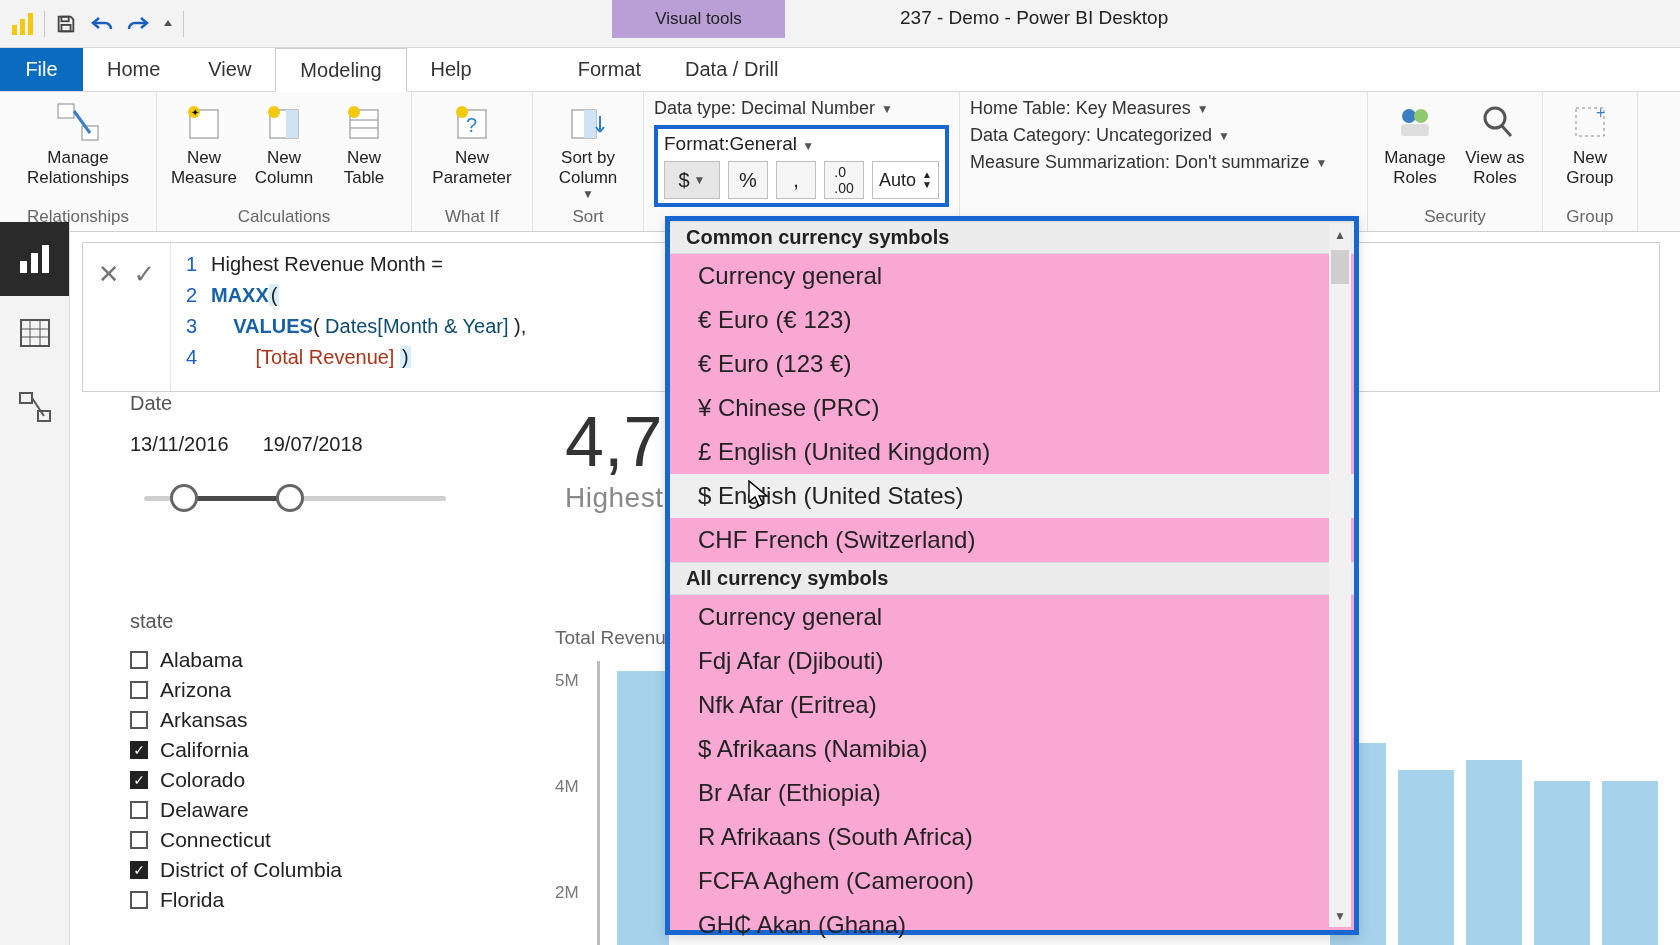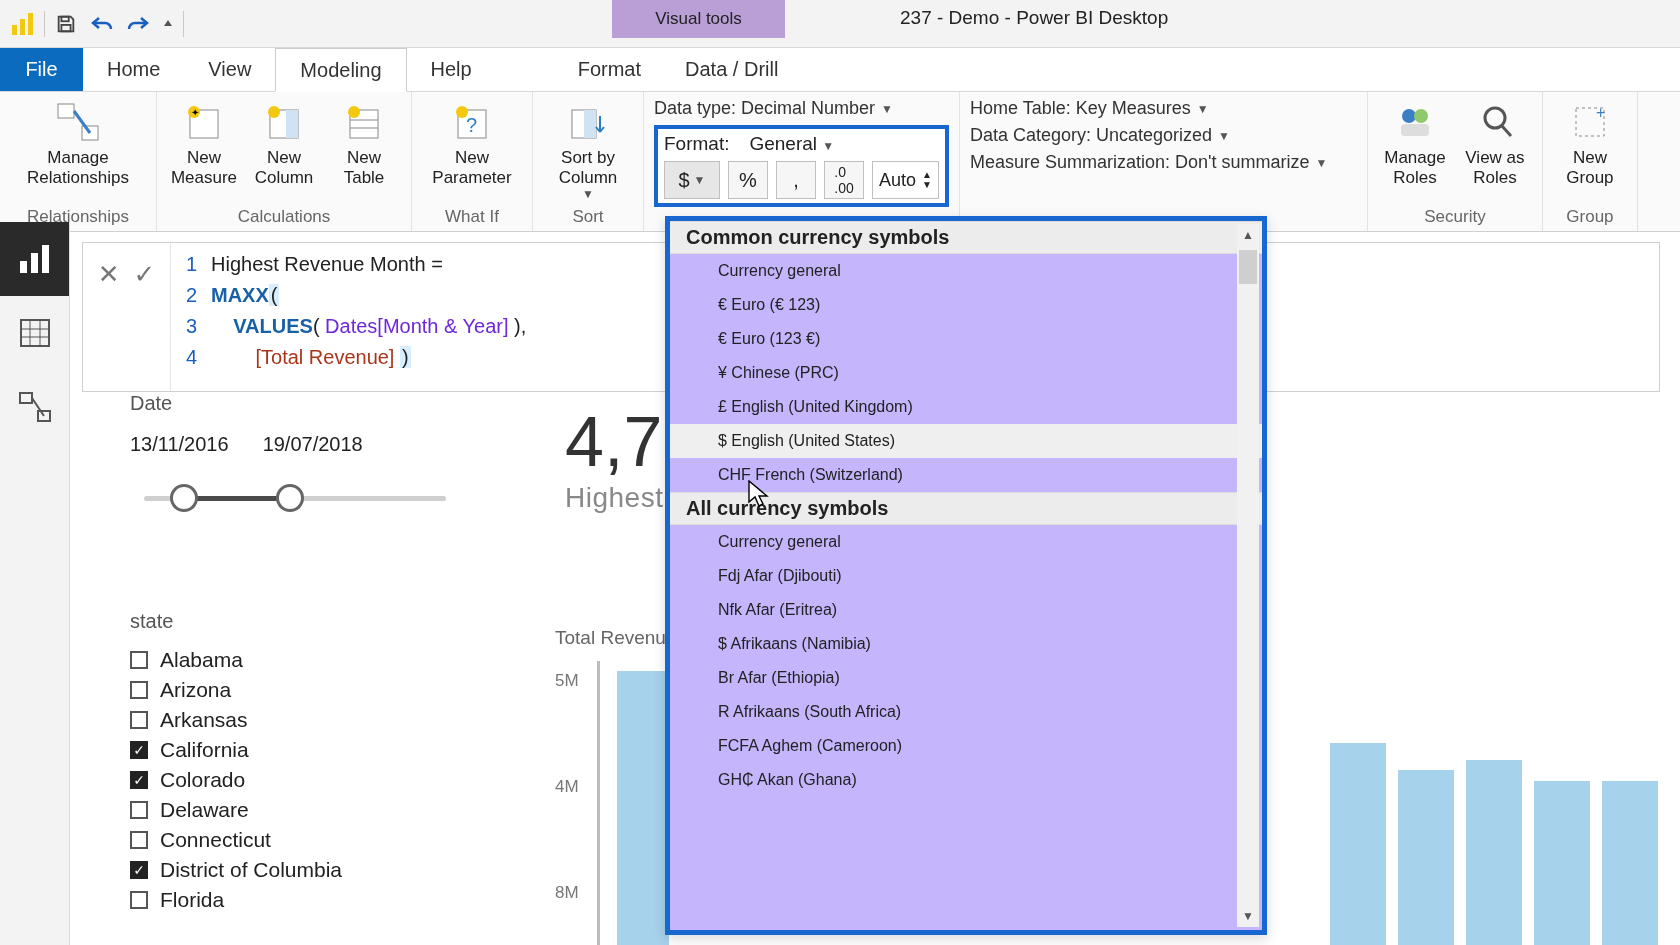--- a/index.html
+++ b/index.html
@@ -28,21 +28,21 @@
   .rbtn.narrow { width:78px; }
   .rbtn .ico { width:44px; height:44px; margin-bottom:4px; display:flex; align-items:center; justify-content:center; }
   .rbtn .lbl { font-size:17px; text-align:center; line-height:1.15; }
   .rgroup-label { font-size:17px; color:#666; padding:3px 0 4px; }
   .props-col { display:flex; flex-direction:column; gap:6px; padding:6px 10px; border-right:1px solid #e3e3e3; }
   .prop-row { font-size:18px; color:#333; white-space:nowrap; display:flex; align-items:center; gap:6px; }
   .dd-caret { font-size:12px; color:#555; }
 
   
   .format-cluster { border:4px solid #1866cf; padding:4px 6px; display:flex; flex-direction:column; gap:6px; background:#fff; }
-  .fmt-row1 { display:flex; align-items:center; gap:20px; font-size:19px;}
+  .fmt-row1 { display:flex; align-items:center; gap:0; font-size:19px;}
   .fmt-row2 { display:flex; align-items:center; gap:8px; }
   .fmt-btn { border:1px solid #bfbfbf; background:#f6f6f6; height:38px; min-width:40px; display:flex; align-items:center; justify-content:center; font-size:20px; cursor:pointer; }
   .fmt-btn.cur { min-width:56px; background:#e6e6e6; }
   .auto-box { border:1px solid #bfbfbf; height:38px; display:flex; align-items:center; padding:0 6px; gap:6px; }
   .spin { display:flex; flex-direction:column; font-size:10px; line-height:1; }
   .spin span{ cursor:pointer; }
 
   
   .rail { position:absolute; left:0; top:222px; width:70px; height:723px; background:#f3f3f3; border-right:1px solid #ddd; display:flex; flex-direction:column; }
   .rail-item { height:74px; display:flex; align-items:center; justify-content:center; cursor:pointer; }
@@ -51,21 +51,21 @@
   
   .content { position:absolute; left:70px; top:222px; right:0; bottom:0; }
 
   
   .formula-bar { position:absolute; left:12px; top:20px; right:20px; height:150px; background:#fff; border:1px solid #d0d0d0; display:flex; }
   .fb-icons { width:88px; display:flex; align-items:flex-start; justify-content:center; gap:14px; padding-top:16px; border-right:1px solid #e5e5e5; }
   .fb-code { padding:6px 10px; font-family: Consolas, monospace; font-size:20px; line-height:1.55; }
   .fb-code .ln { display:flex; gap:14px; }
   .lnnum { color:#1a5fbf; width:16px; text-align:right; }
   .fn { color:#1861a7; font-weight:600; }
-  .col { color:#6d28d9; }
+  .col { color:#0c4a6e; }
   .mea { color:#a8351a; }
   .brk { background:#d9eefc; padding:0 2px; }
 
   
   .left-panel { position:absolute; left:60px; top:170px; width:330px; }
   .slicer-title { font-size:20px; color:#555; margin-bottom:18px; }
   .date-vals { display:flex; gap:34px; font-size:20px; margin-bottom:22px;}
   .slider { position:relative; height:40px; }
   .slider-track { position:absolute; top:18px; left:14px; right:14px; height:5px; background:#cfcfcf; border-radius:3px; }
   .slider-fill { position:absolute; top:18px; left:52px; width:108px; height:5px; background:#4a4a4a; }
@@ -82,23 +82,23 @@
 
   
   .chart { position:absolute; left:485px; top:405px; right:10px; bottom:0; }
   .chart-title { font-size:19px; color:#666; margin-bottom:14px; }
   .axis-lbl { position:absolute; left:0; font-size:17px; color:#777;}
   .y-axis-vert { position:absolute; left:42px; top:34px; bottom:0; width:3px; background:#bcbcbc; }
   .bars { position:absolute; left:62px; right:0; bottom:0; top:34px; display:flex; align-items:flex-end; gap:8px; }
   .bar { width:52px; background:#a7d2ec; }
 
   
-  .dd-panel { position:absolute; left:665px; top:216px; width:602px; height:719px; background:#c4b5fd; border:5px solid #1866cf; box-shadow:0 4px 12px rgba(0,0,0,.15); }
+  .dd-panel { position:absolute; left:665px; top:216px; width:694px; height:719px; background:#f9a8d4; border:5px solid #1866cf; box-shadow:0 4px 12px rgba(0,0,0,.15); }
   .dd-header { background:#ececec; font-weight:700; font-size:20px; padding:4px 16px; border-top:1px solid #ddd; border-bottom:1px solid #ddd; }
-  .dd-item { font-size:16px; padding:8px 16px 8px 48px; cursor:pointer; }
+  .dd-item { font-size:24px; padding:8px 16px 8px 28px; cursor:pointer; }
   .dd-item.hover { background:#efefef; }
   .dd-scrollbar { position:absolute; right:3px; top:3px; width:22px; bottom:3px; background:#f1f1f1; }
   .dd-scrollbar .arrow { height:22px; display:flex; align-items:center; justify-content:center; font-size:12px; color:#555; cursor:pointer;}
   .dd-scrollbar .thumb { position:absolute; top:26px; height:34px; left:2px; right:2px; background:#cfcfcf; }
 
   .cursor-svg { position:absolute; left:748px; top:480px; pointer-events:none; }
 
   
   svg { display:block; }
 </style>
@@ -445,21 +445,21 @@
   <div class="kpi">
     <div class="kpi-num">4,752</div>
     <div class="kpi-lbl">Highest R</div>
   </div>
 
   <div class="chart">
     <div class="chart-title">Total Revenue by</div>
     <div class="y-axis-vert"></div>
     <div class="axis-lbl" style="top:44px;">5M</div>
     <div class="axis-lbl" style="top:150px;">4M</div>
-    <div class="axis-lbl" style="top:256px;">8M</div>
+    <div class="axis-lbl" style="top:256px;">2M</div>
     <div class="bars" id="bars-left" style="right:auto; width:120px;">
         <div class="bar" style="height: 274.182px;"></div>
       </div>
   </div>
 
 </div>
 
 <div id="bars-right" style="position:absolute; left:1330px; bottom:0; display:flex; align-items:flex-end; gap:12px;">
     <div class="bar" style="width: 56px; height: 201.818px;"></div>
     <div class="bar" style="width: 56px; height: 174.545px;"></div>

